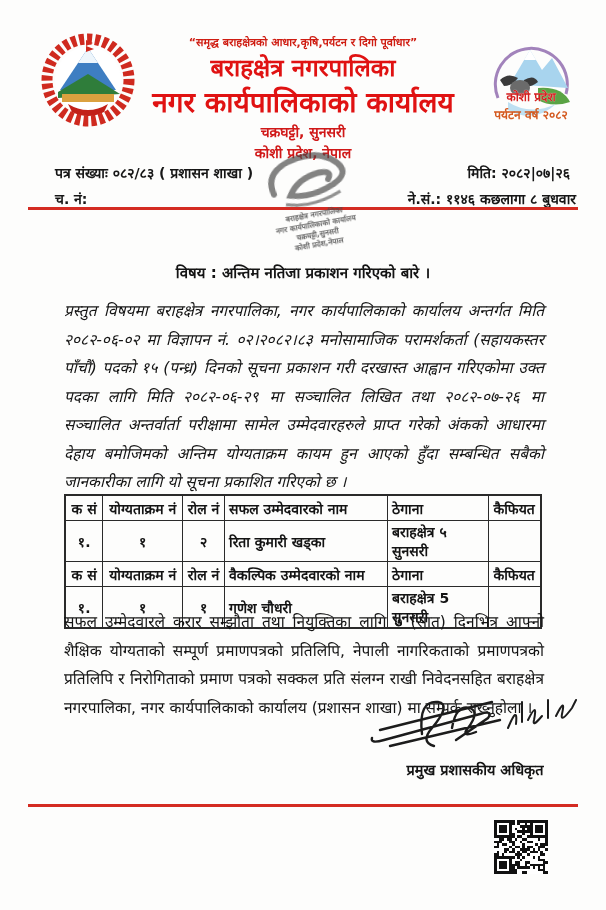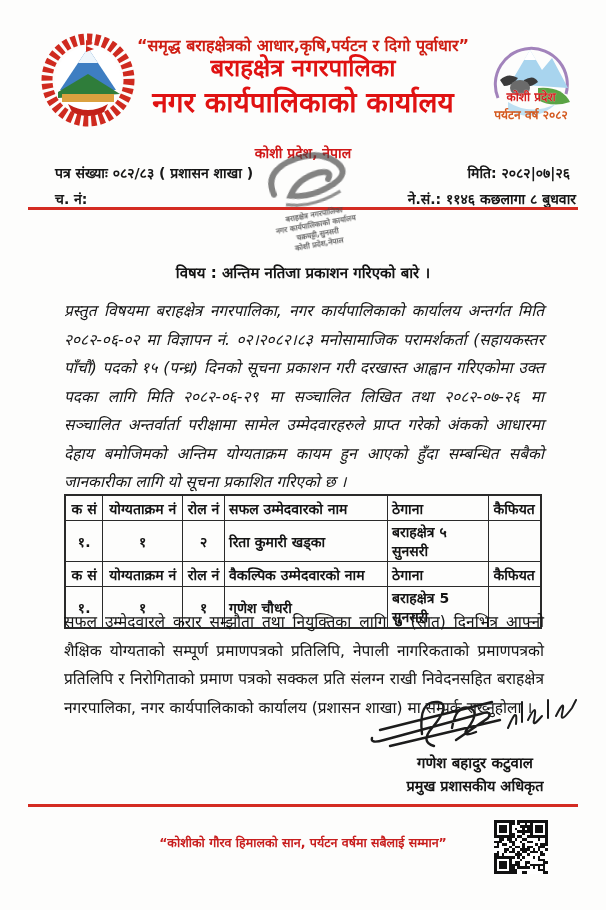--- a/index.html
+++ b/index.html
@@ -6,21 +6,21 @@
   .page{
     position:relative;
     width:606px;height:910px;
     background:#fdfdfc;
     font-family:"DejaVu Sans","Liberation Sans",sans-serif;
     color:#141414;
     overflow:hidden;
   }
   
   .header{position:absolute;top:0;left:0;right:0;height:165px;text-align:center;}
-  .slogan{position:absolute;top:34px;left:120px;right:120px;font-size:16px;font-weight:bold;color:#cf1d12;}
+  .slogan{position:absolute;top:34px;left:120px;right:120px;font-size:11px;font-weight:bold;color:#cf1d12;}
   .municipality{position:absolute;top:50px;left:120px;right:120px;font-size:24px;font-weight:bold;color:#e01212;}
   .office{position:absolute;top:82px;left:110px;right:110px;font-size:28px;font-weight:bold;color:#e01212;}
   .addr1{position:absolute;top:122px;left:120px;right:120px;font-size:14px;font-weight:bold;color:#d01818;}
   .addr2{position:absolute;top:143px;left:120px;right:120px;font-size:14px;font-weight:bold;color:#d01818;}
   .logo{position:absolute;}
   .logo-left{top:30px;left:38px;width:100px;height:104px;}
   .logo-right{top:36px;left:478px;width:106px;height:110px;text-align:center;}
   .logo-right .lr-t1{position:absolute;top:52px;left:0;right:0;font-size:12px;font-weight:bold;color:#d42020;text-shadow:0 0 1px #fff;}
   .logo-right .lr-t2{position:absolute;top:70px;left:0;right:0;font-size:12px;font-weight:bold;color:#d45a20;}
   
@@ -94,20 +94,21 @@
         <path d="M46,44 Q56,38 60,46 Q52,52 46,50 Z" fill="#3a3a3a"></path>
         <ellipse cx="42" cy="52" rx="10" ry="8" fill="#6b6b6b"></ellipse>
         <path d="M30,66 Q52,80 78,68 Q56,88 30,74 Z" fill="#bfe0f2"></path>
       </svg>
       <div class="lr-t1">कोशी प्रदेश</div>
       <div class="lr-t2">पर्यटन वर्ष २०८२</div>
     </div>
     <div class="slogan">“समृद्ध बराहक्षेत्रको आधार,कृषि,पर्यटन र दिगो पूर्वाधार”</div>
     <div class="municipality">बराहक्षेत्र नगरपालिका</div>
     <div class="office">नगर कार्यपालिकाको कार्यालय</div>
+    <div class="addr1">चक्रघट्टी, सुनसरी</div>
     <div class="addr2">कोशी प्रदेश, नेपाल</div>
   </div>
 
   <div class="meta">
     <div class="l1">पत्र संख्याः ०८२/८३ ( प्रशासन शाखा )</div>
     <div class="l2">च. नं:</div>
     <div class="r1">मिति: २०८२|०७|२६</div>
     <div class="r2">ने.सं.: ११४६ कछलागा ८ बुधवार</div>
   </div>
 
@@ -181,28 +182,26 @@
     <div class="scrawl">
       <svg width="230" height="62" viewBox="0 0 230 62">
         <path d="M12,44 Q10,50 24,46 L120,20 Q134,16 128,24 L96,46
                  M62,40 Q58,6 78,8 Q92,10 72,34 Q60,48 74,52
                  M92,34 Q96,10 110,14 Q120,18 108,34 Q100,44 116,38
                  M20,36 L132,8 M30,52 L140,26" fill="none" stroke="#1c1c1c" stroke-width="2.4" stroke-linecap="round"></path>
         <path d="M148,34 Q158,10 156,30 M162,28 L162,8 M168,26 Q178,6 174,26 Q172,34 182,22
                  M188,24 L188,6 M196,22 Q206,2 202,20 Q200,30 212,14 L216,6" fill="none" stroke="#1c1c1c" stroke-width="2" stroke-linecap="round"></path>
       </svg>
     </div>
-    <div class="s-name">गणेश बहादुर कटुवाल</div>
     <div class="s-title">प्रमुख प्रशासकीय अधिकृत</div>
   </div>
 
   <div class="rule rule-bottom"></div>
 
   <div class="footer">
-    <div class="f-slogan">“कोशीको गौरव हिमालको सान, पर्यटन वर्षमा सबैलाई सम्मान”</div>
   </div>
 
   <div class="qr">
     <div class="grid">
         <div style="grid-area: 1 / 1;"></div>
         <div style="grid-area: 1 / 2;"></div>
         <div style="grid-area: 1 / 3;"></div>
         <div style="grid-area: 1 / 4;"></div>
         <div style="grid-area: 1 / 5;"></div>
         <div style="grid-area: 1 / 6;"></div>

